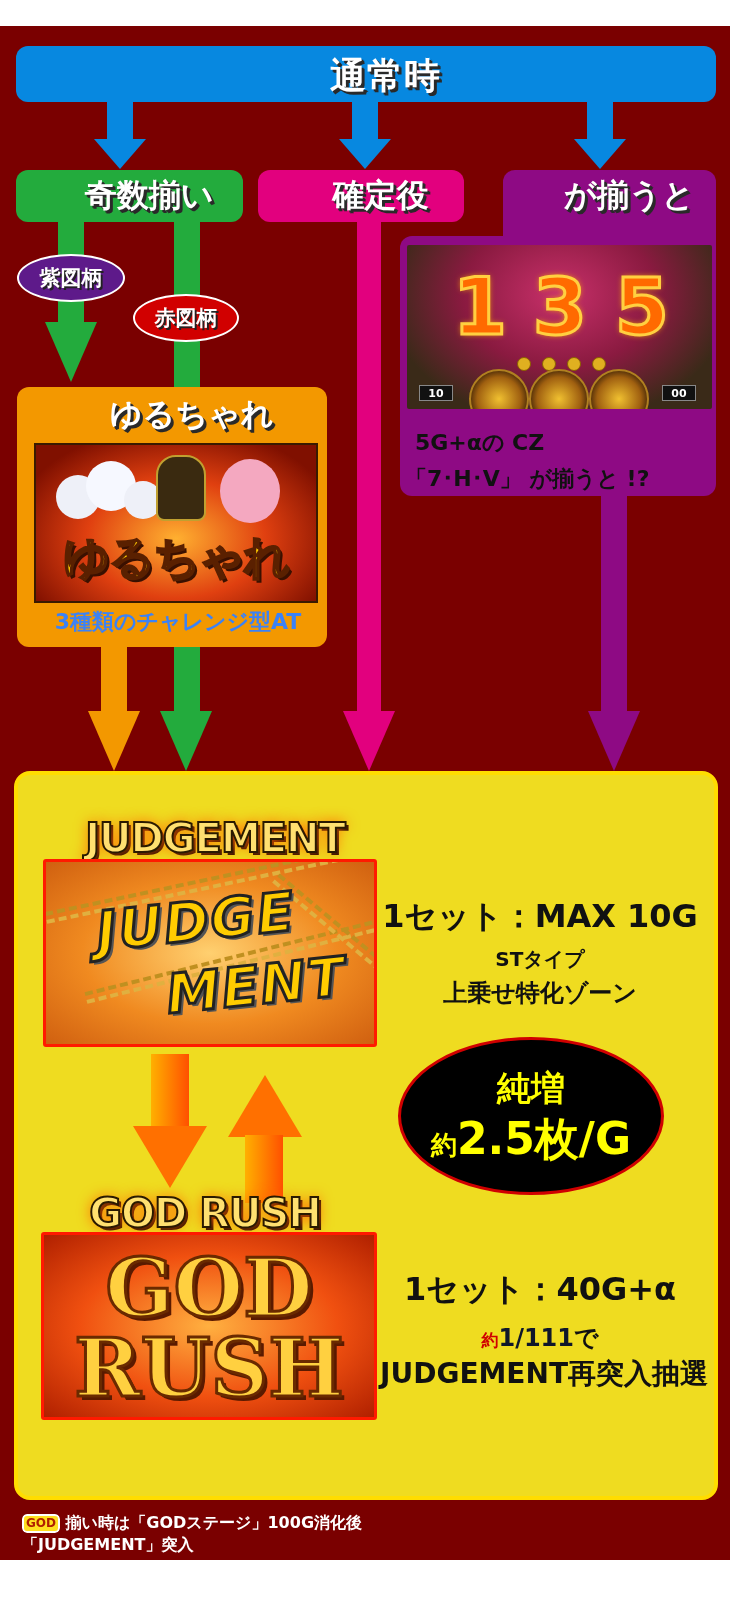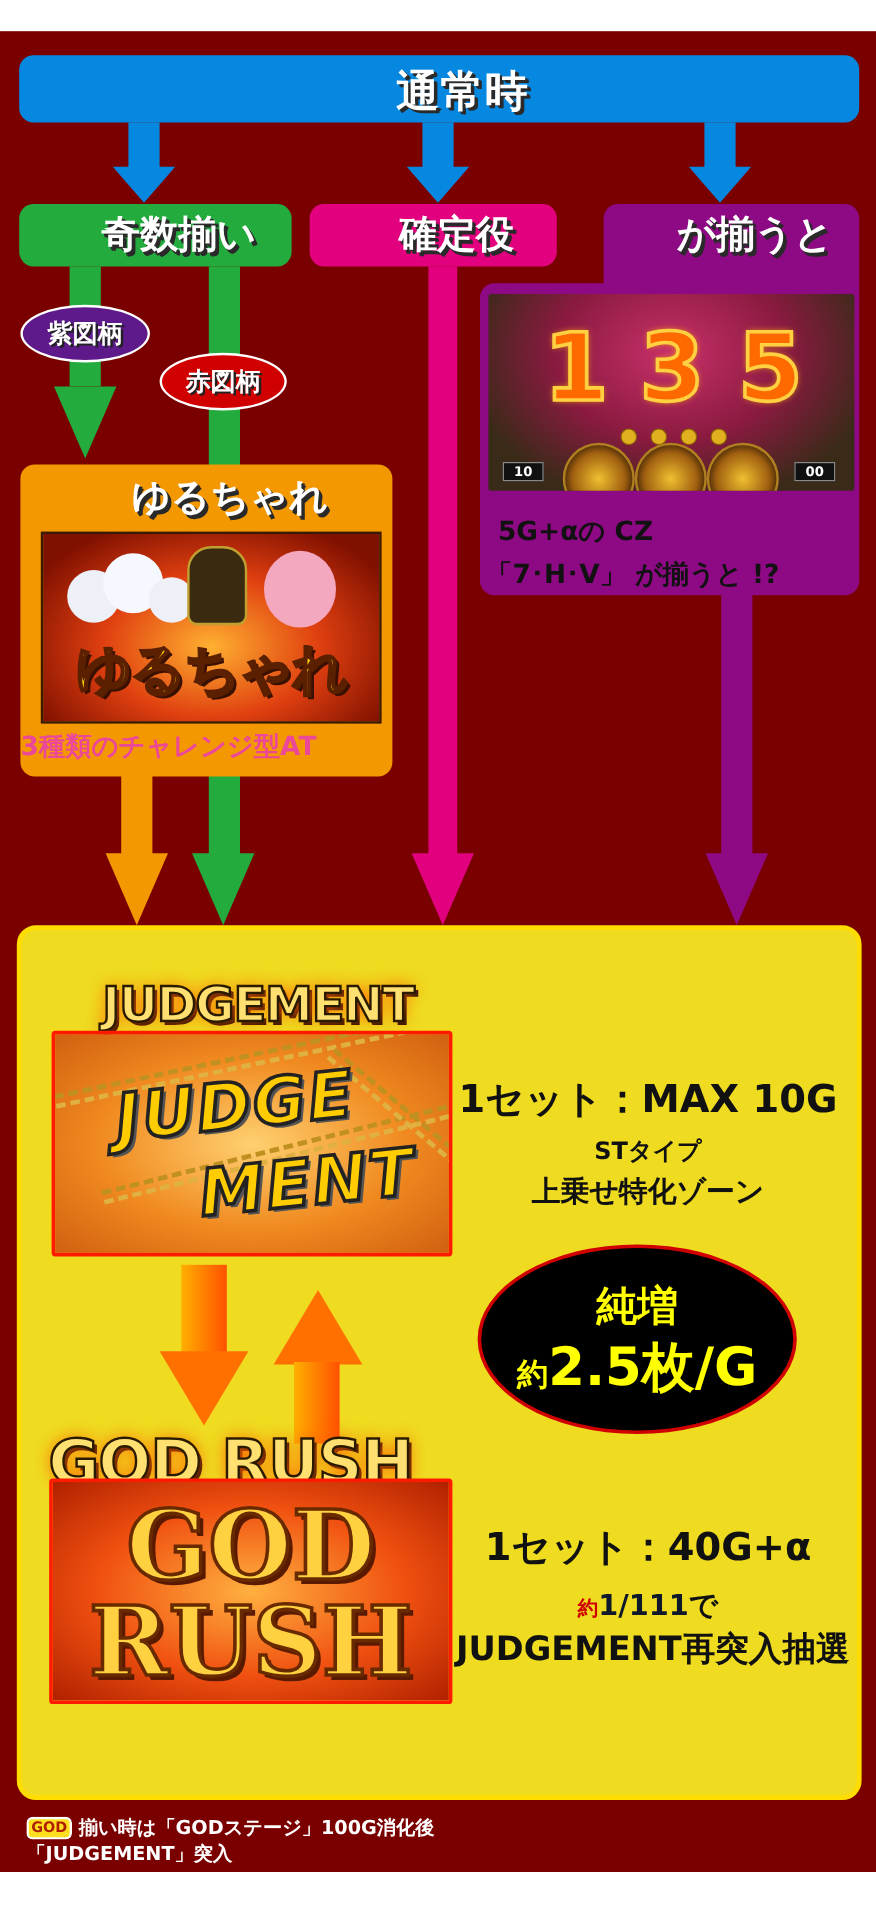--- a/index.html
+++ b/index.html
@@ -45,31 +45,31 @@
   #purple-oval { left: 17px; top: 254px; width: 108px; height: 48px; background: #5e1a8a; line-height: 44px; }
   #red-oval { left: 133px; top: 294px; width: 106px; height: 48px; background: #d10000; line-height: 44px; }
 
   
   #yuru-box { left: 17px; top: 387px; width: 310px; height: 260px; background: #f39800; }
   #yuru-box .hdr-text { top: 6px; font-size: 32px; }
   #yuru-img { left: 34px; top: 443px; width: 284px; height: 160px; border: 2px solid #3a1a00;
     background: radial-gradient(ellipse at 50% 60%, #ffb030 0%, #e04010 45%, #801000 85%); overflow: hidden; }
   .yuru-logo { position: absolute; left: 0; right: 0; top: 82px; text-align: center; font-size: 46px; font-weight: bold; color: #ffcc00; -webkit-text-stroke: 2px #5a2000; text-shadow: 3px 3px 0 #3a1000; letter-spacing: -2px; }
   .char { position: absolute; border-radius: 50%; }
-  #yuru-caption { position: absolute; left: 17px; width: 322px; top: 607px; text-align: left; color: #ec4899; font-weight: bold; font-size: 22px; }
+  #yuru-caption { position: absolute; left: 17px; width: 322px; top: 607px; text-align: center; color: #3b82f6; font-weight: bold; font-size: 22px; }
 
   
   #main-box { left: 14px; top: 771px; width: 704px; height: 729px; background: #efdc20; border: 4px solid #ffdd00; border-radius: 16px; }
   .glow-title { position: absolute; text-align: center; font-weight: bold; color: #ffe070; -webkit-text-stroke: 2px #2a1a00; text-shadow: 0 0 14px #ff6000, 3px 3px 0 #2a1000; }
   #judge-title { left: 40px; top: 815px; width: 350px; font-size: 40px; letter-spacing: -1px; }
   #judge-img { left: 43px; top: 859px; width: 334px; height: 188px; border: 3px solid #ff1a00; border-radius: 3px;
     background: radial-gradient(ellipse at 50% 50%, #ffd070 0%, #f08a20 55%, #d06010 100%); overflow: hidden; }
   .chain { position: absolute; height: 12px; border-top: 4px dashed #c09020; border-bottom: 4px dashed #e0b040; transform-origin: left center; }
   .judge-word { position: absolute; font-weight: bold; font-style: italic; color: #ffcc00; -webkit-text-stroke: 3px #222; text-shadow: 3px 3px 0 #555; letter-spacing: 2px; }
-  #god-title { left: 27px; top: 1190px; width: 330px; font-size: 52px; letter-spacing: -1px; }
+  #god-title { left: 40px; top: 1190px; width: 330px; font-size: 40px; letter-spacing: -1px; }
   #god-img { left: 41px; top: 1232px; width: 336px; height: 188px; border: 3px solid #ff1a00; border-radius: 3px;
     background: radial-gradient(ellipse at 50% 50%, #ffb040 0%, #f05010 55%, #b02000 100%); overflow: hidden; }
   .god-word { position: absolute; left: 0; right: 0; text-align: center; font-weight: bold; color: #ffd040; -webkit-text-stroke: 3px #6a2a00; text-shadow: 4px 4px 0 #5a1a00; font-family: "DejaVu Serif", serif; }
 
   .info { position: absolute; text-align: center; color: #111; font-weight: bold; white-space: nowrap; }
   #oval-black { left: 398px; top: 1037px; width: 266px; height: 158px; border-radius: 50%; background: #000; border: 3px solid #d00000; }
   .y-text { position: absolute; left: 0; right: 0; text-align: center; color: #ffff00; font-weight: bold; }
 
   #footer { position: absolute; left: 22px; top: 1512px; color: #fff; font-weight: bold; font-size: 16px; line-height: 22px; }
   .god-chip { display: inline-block; background: #ffe020; color: #b02000; border: 2px solid #fff; border-radius: 5px; font-size: 12px; padding: 0 2px; line-height: 15px; vertical-align: 1px; outline: 1px solid #7a0000; }

